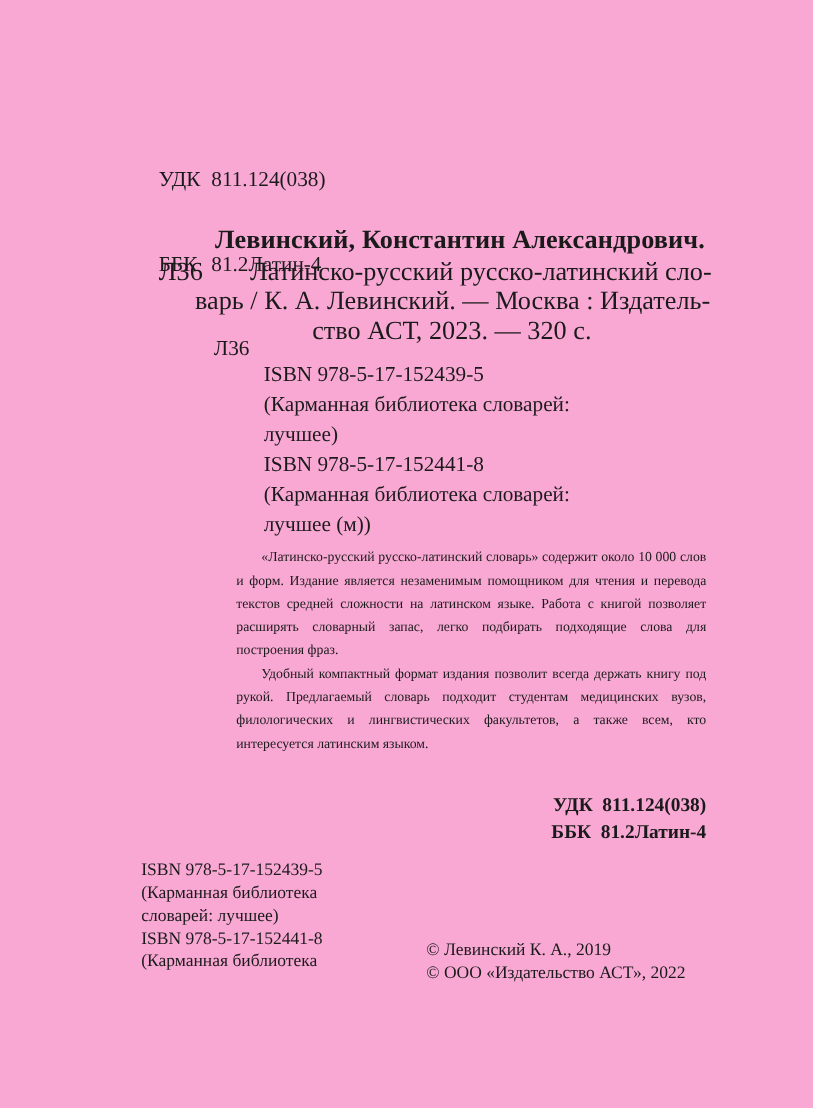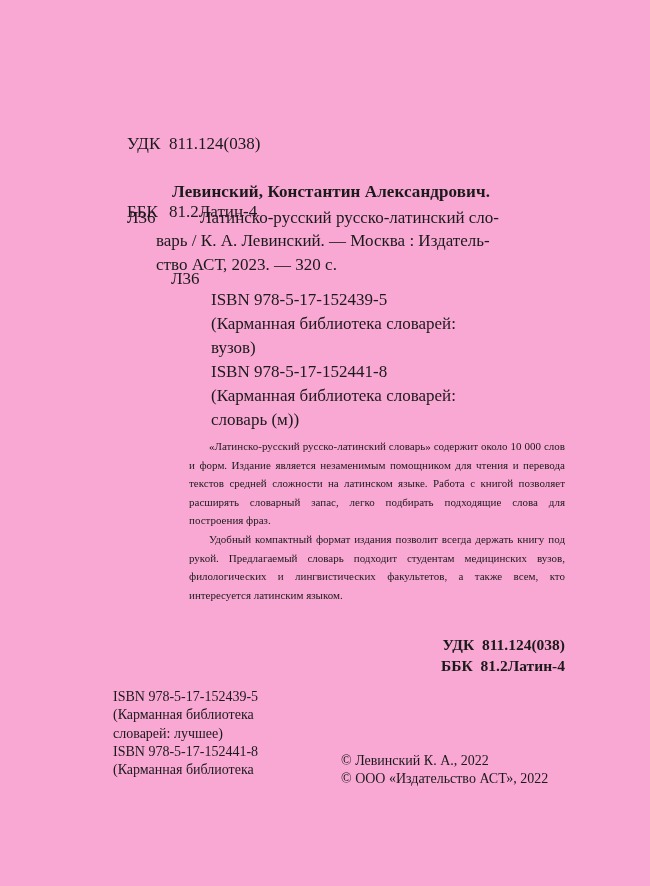--- a/index.html
+++ b/index.html
@@ -43,21 +43,21 @@
   .class-line.indent {
     padding-left: 44px;
   }
 
   
   .desc-block {
     position: absolute;
     left: 127px;
     top: 180px;
     width: 440px;
-    font-size: 17px;
+    font-size: 21px;
     line-height: 23.5px;
   }
   .author-name {
     font-weight: bold;
     margin-left: 45px;
     display: block;
     letter-spacing: 0.1px;
   }
   .desc-body {
     display: block;
@@ -69,20 +69,21 @@
     position: absolute;
     left: 0;
     top: 0;
   }
   .desc-line {
     display: block;
     white-space: pre;
   }
   .desc-line.hang {
     margin-left: -44px;
+    text-align: center;
   }
 
   
   .isbn-block {
     position: absolute;
     left: 211px;
     top: 288px;
     font-size: 17px;
     line-height: 24px;
   }
@@ -169,24 +170,24 @@
       <span class="shelf-mark">Л36</span>
       <span class="desc-line">Латинско-русский русско-латинский сло-</span>
       <span class="desc-line hang">варь / К. А. Левинский. — Москва : Издатель-</span>
       <span class="desc-line hang">ство АСТ, 2023. — 320 с.</span>
     </span>
   </div>
 
   <div class="isbn-block">
     <span class="l">ISBN 978-5-17-152439-5</span>
     <span class="l">(Карманная библиотека словарей:</span>
-    <span class="l">вузов)</span>
+    <span class="l">лучшее)</span>
     <span class="l">ISBN 978-5-17-152441-8</span>
     <span class="l">(Карманная библиотека словарей:</span>
-    <span class="l">словарь (м))</span>
+    <span class="l">лучшее (м))</span>
   </div>
 
   <div class="annotation">
     <p>«Латинско-русский русско-латинский словарь» содержит около 10 000 слов и форм. Издание является незаменимым помощником для чтения и перевода текстов средней сложности на латинском языке. Работа с книгой позволяет расширять словарный запас, легко подбирать подходящие слова для построения фраз.</p>
     <p>Удобный компактный формат издания позволит всегда держать книгу под рукой. Предлагаемый словарь подходит студентам медицинских вузов, филологических и лингвистических факультетов, а также всем, кто интересуется латинским языком.</p>
   </div>
 
   <div class="udc-right">
     <span>УДК  811.124(038)</span>
     <span>ББК  81.2Латин-4</span>
@@ -194,17 +195,17 @@
 
   <div class="isbn-bottom">
     <span>ISBN 978-5-17-152439-5</span>
     <span>(Карманная библиотека</span>
     <span>словарей: лучшее)</span>
     <span>ISBN 978-5-17-152441-8</span>
     <span>(Карманная библиотека</span>
   </div>
 
   <div class="copyright">
-    <span>© Левинский К. А., 2022</span>
+    <span>© Левинский К. А., 2019</span>
     <span>© ООО «Издательство АСТ», 2022</span>
   </div>
 
 </div>
 
 </body></html>

